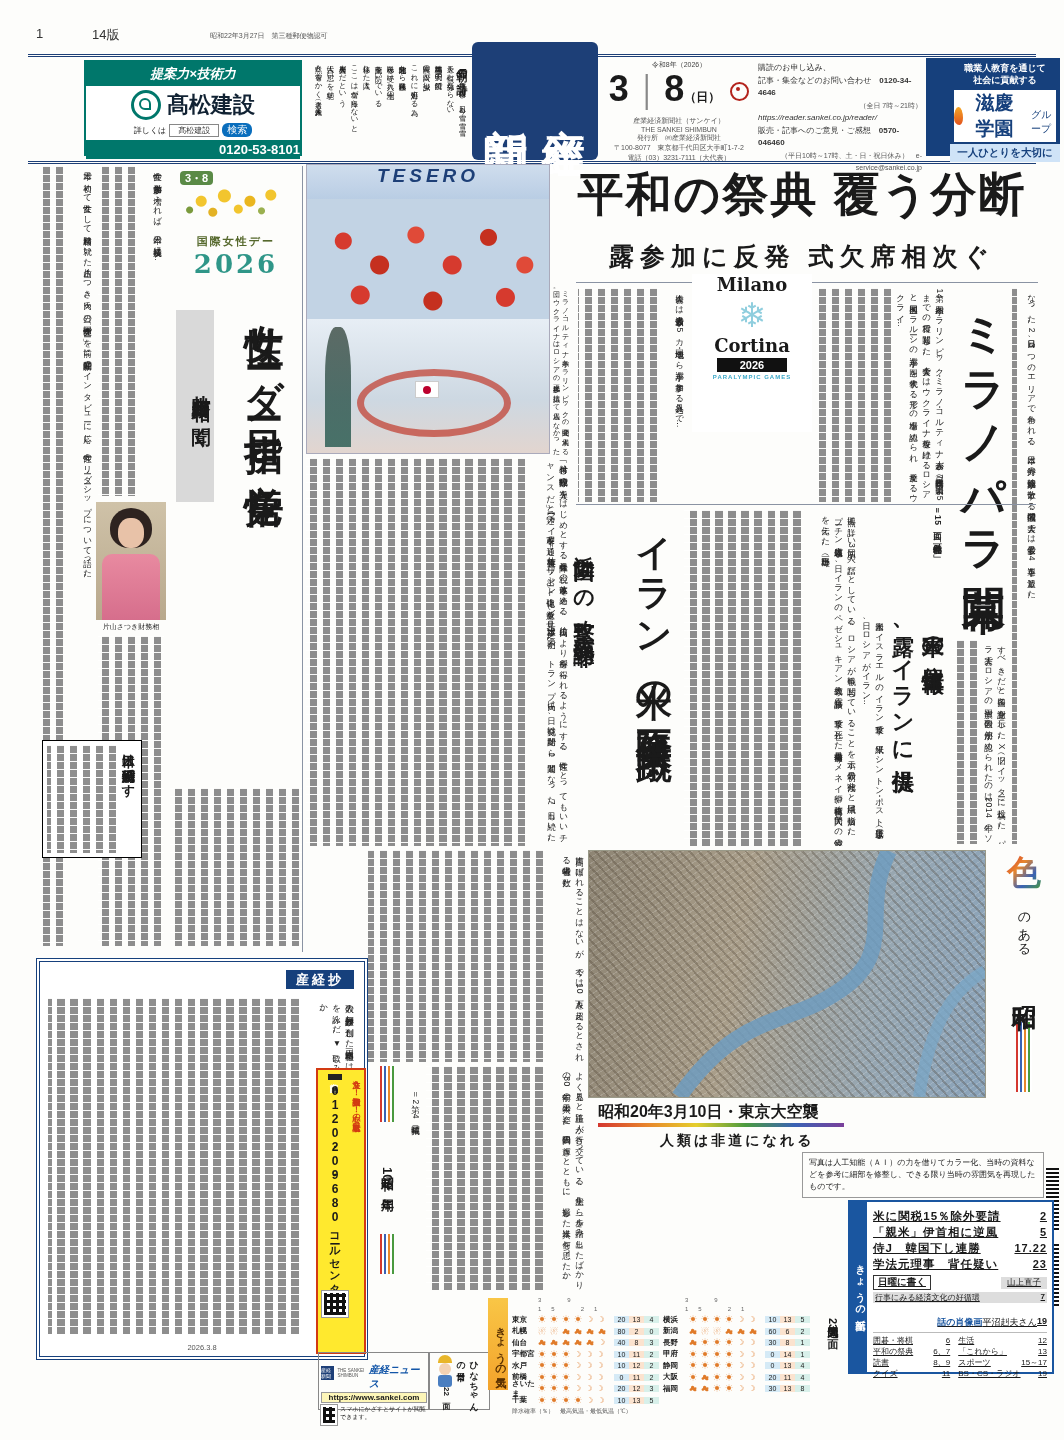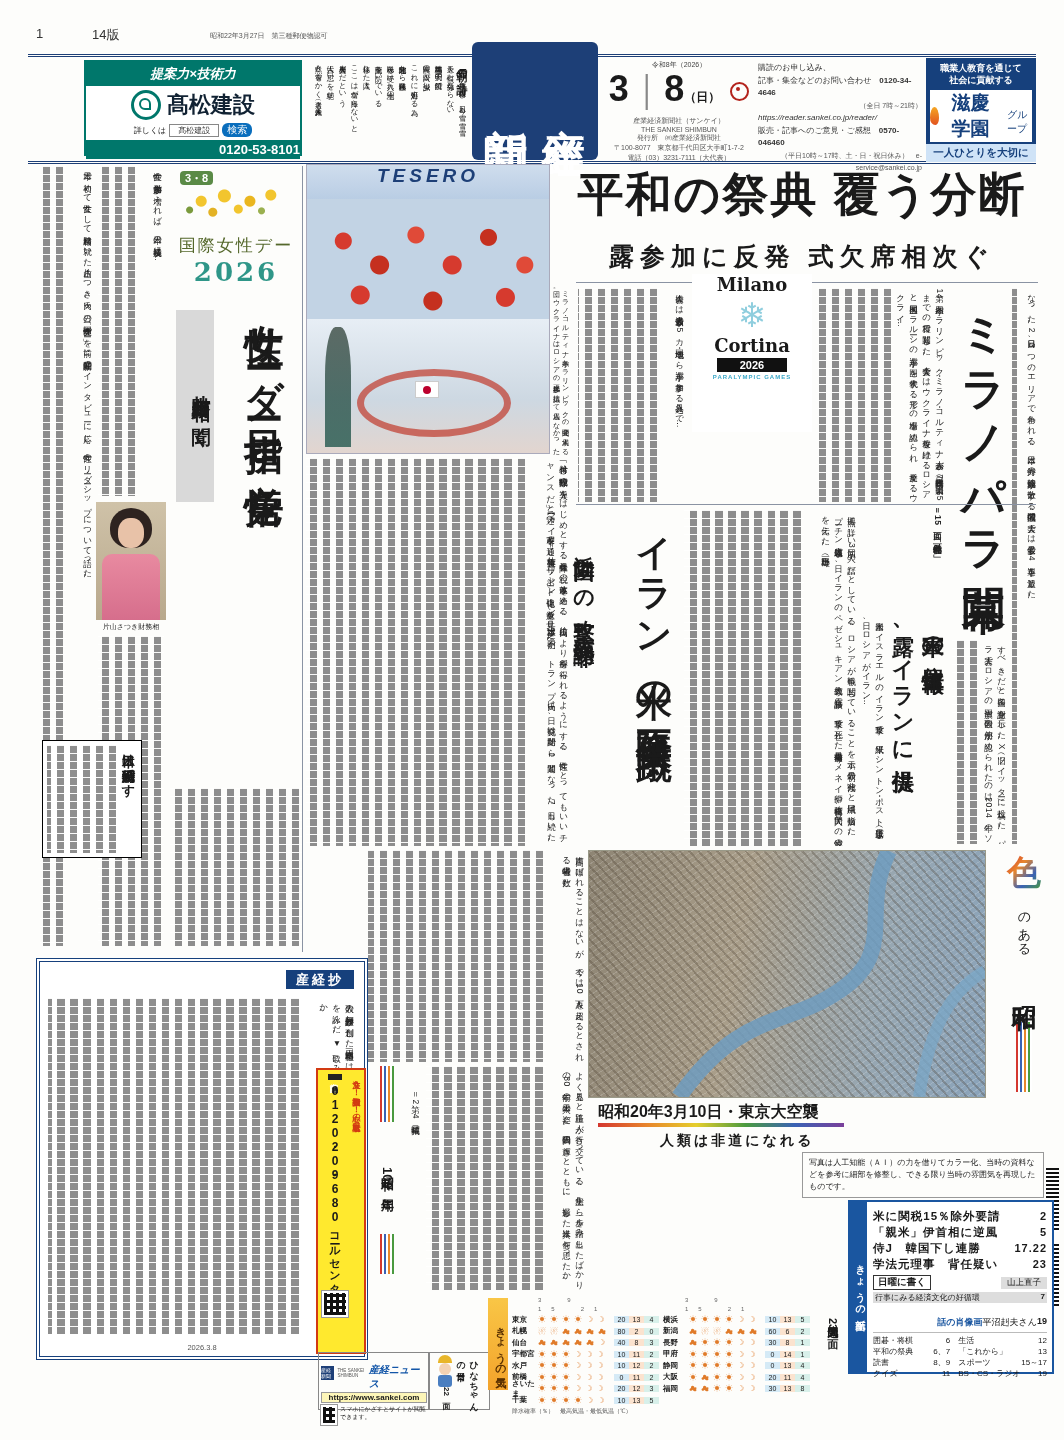--- a/index.html
+++ b/index.html
@@ -27,38 +27,38 @@
   .tkm-mid{display:flex;align-items:center;justify-content:center;gap:6px;padding:4px 0 2px;}
   .tkm-name{font-size:22px;font-weight:bold;color:#123;}
   .tkm-logo{width:24px;height:24px;border:3px solid #00776b;border-radius:50%;position:relative;}
   .tkm-logo::after{content:"";position:absolute;left:5px;top:5px;width:8px;height:8px;border:2px solid #00776b;border-radius:50% 50% 0 50%;}
   .tkm-search{display:flex;align-items:center;justify-content:center;gap:3px;font-size:8px;padding:1px 0 3px;}
   .tkm-box{border:1px solid #888;padding:0 8px;font-size:8px;color:#333;}
   .tkm-btn{background:#0a6ebd;color:#fff;border-radius:6px;padding:0 5px;font-size:10px;}
   .tkm-bot{background:#00776b;color:#fff;font-weight:bold;font-size:13px;text-align:right;padding:2px 0;}
   .mast{background:#1d3f77;border-radius:6px;color:#fff;display:flex;align-items:center;justify-content:center;}
   .mast .v{font-family:"DejaVu Serif",serif;font-size:44px;font-weight:bold;line-height:58px;letter-spacing:8px;}
-  .jikei{background:#16407c;color:#fff;display:flex;flex-direction:column;text-align:center;}
+  .jikei{background:#16407c;color:#fff;display:flex;flex-direction:column;text-align:center;padding-left:24px;}
   .jikei-top{font-size:9px;font-weight:bold;padding:4px 0 2px;line-height:12px;}
   .jikei-mid{background:#fff;color:#16407c;margin:2px 4px;flex:1;display:flex;align-items:center;justify-content:center;gap:4px;}
   .jikei-name{font-size:19px;font-weight:bold;}
   .jikei-grp{font-size:10px;align-self:flex-end;margin-bottom:6px;}
   .flame{width:12px;height:18px;background:linear-gradient(#f5a623,#e2531f);border-radius:50% 50% 40% 60%/60% 60% 40% 40%;}
   .jikei-bot{background:#cfe3f7;color:#16407c;font-weight:bold;font-size:10.5px;padding:2px 0;}
   .dateblk{text-align:center;}
   .bigdate{font-size:36px;font-weight:bold;line-height:38px;}
   .crest{display:inline-block;width:15px;height:15px;border:2px solid #b3231c;border-radius:50%;position:relative;vertical-align:middle;}
   .crest::after{content:"";position:absolute;left:3.5px;top:3.5px;width:4px;height:4px;background:#b3231c;border-radius:50%;}
   
   .hl-main{font-weight:900;font-size:46px;letter-spacing:2px;text-align:center;line-height:1.15;}
   .hl-sub{font-weight:900;font-size:25px;letter-spacing:6px;text-align:center;}
   .vhl{writing-mode:vertical-rl;font-weight:900;letter-spacing:3px;}
   
   .wd38{background:#5a8a46;color:#fff;border-radius:4px;font-size:11px;font-weight:bold;padding:1px 5px;}
-  .wd-label{color:#55682c;font-weight:normal;font-size:17px;letter-spacing:2px;}
+  .wd-label{color:#55682c;font-weight:bold;font-size:11px;letter-spacing:2px;}
   .wd-year{color:#2f9688;font-size:26px;font-weight:bold;font-family:"DejaVu Serif",serif;letter-spacing:3px;}
   .mimosa{background:
      radial-gradient(circle at 20% 30%,#f2c52e 5px,transparent 6px),
      radial-gradient(circle at 40% 18%,#f2c52e 6px,transparent 7px),
      radial-gradient(circle at 62% 30%,#eab61f 5px,transparent 6px),
      radial-gradient(circle at 80% 16%,#f2c52e 5px,transparent 6px),
      radial-gradient(circle at 52% 48%,#f2c52e 4px,transparent 5px),
      radial-gradient(circle at 30% 55%,#e3b224 4px,transparent 5px),
      radial-gradient(circle at 72% 52%,#9ab04f 3px,transparent 4px),
      radial-gradient(circle at 10% 50%,#7a9a3c 3px,transparent 4px);}
@@ -312,21 +312,21 @@
   <div class="abs rainbow" style="left:598px;top:1123px;width:246px;height:4px;"></div>
   <div class="abs" style="left:660px;top:1132px;font-size:14px;font-weight:900;letter-spacing:3px;">人類は非道になれる</div>
 
   <div class="abs note-box" style="left:802px;top:1152px;width:228px;">写真は人工知能（ＡＩ）の力を借りてカラー化、当時の資料などを参考に細部を修整し、できる限り当時の雰囲気を再現したものです。</div>
 
   <div class="abs bc" style="left:1046px;top:1168px;width:13px;height:64px;"></div>
   <div class="abs bc" style="left:1046px;top:1244px;width:13px;height:64px;"></div>
 
   <div class="abs idxbox" style="left:848px;top:1200px;width:202px;height:170px;">
     <div class="idxtab">きょうの紙面</div>
-    <div class="abs" style="left:23px;top:6px;right:5px;">
+    <div class="abs" style="left:23px;top:6px;right:5px;text-decoration:underline;">
       <div>
 
           <div class="idx-row">
             <span>米に関税15％除外要請</span>
             <span class="idx-p">2</span>
           </div>
 
           <div class="idx-row">
             <span>「親米」伊首相に逆風</span>
             <span class="idx-p">5</span>

